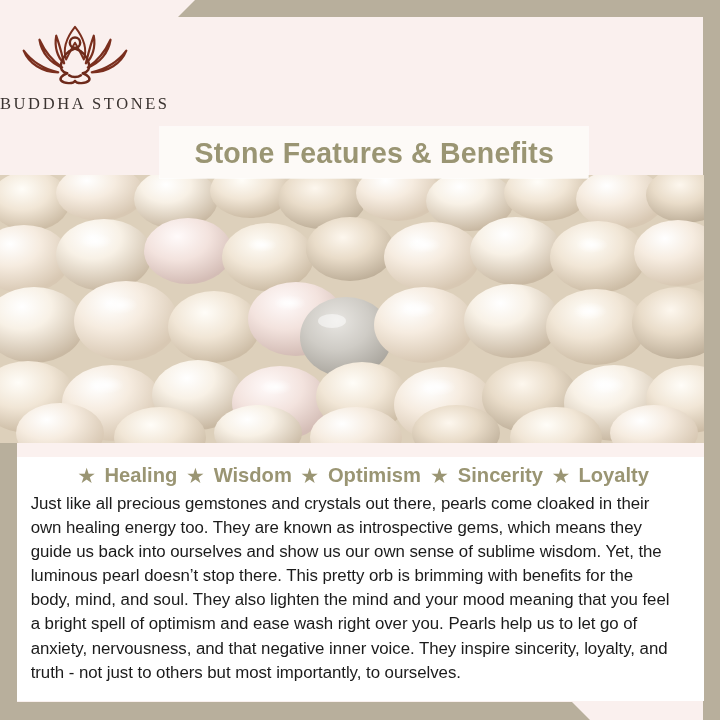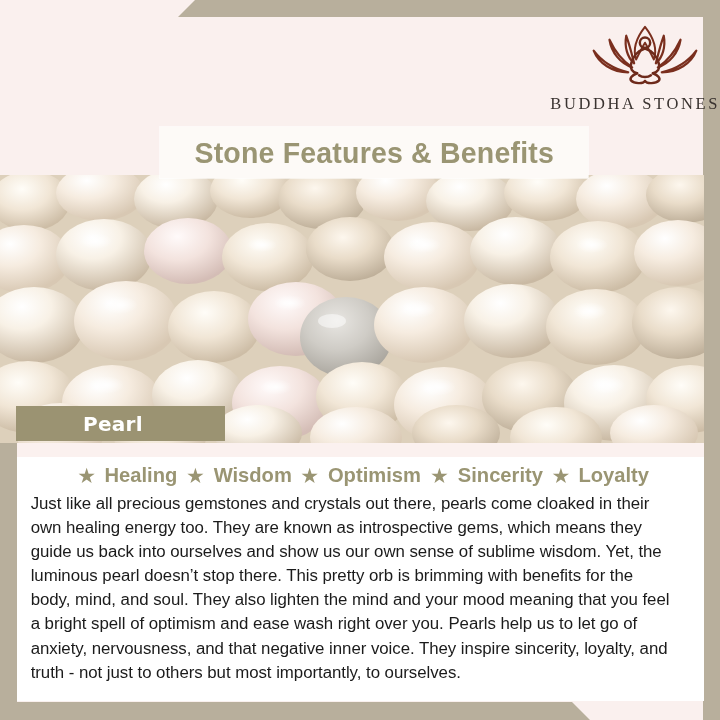--- a/index.html
+++ b/index.html
@@ -50,21 +50,21 @@
   }
 
   
   .logo-wrap {
     position: absolute;
     left: 0; top: 18px;
     width: 720px;
     height: 104px;
     display: flex;
     flex-direction: column;
-    align-items: flex-end;
+    align-items: flex-start;
     justify-content: flex-start;
     z-index: 4;
   }
   .logo-mark {
     width: 150px;
     height: 74px;
     display: block;
   }
   .logo-text {
     margin-top: 2px;
@@ -347,23 +347,20 @@
         <ellipse cx="590" cy="136" rx="17" ry="9" fill="url(#spec)"></ellipse>
         <ellipse cx="106" cy="210" rx="18" ry="9" fill="url(#spec)"></ellipse>
         <ellipse cx="276" cy="212" rx="16" ry="8" fill="url(#spec)"></ellipse>
         <ellipse cx="438" cy="212" rx="18" ry="9" fill="url(#spec)"></ellipse>
         <ellipse cx="608" cy="210" rx="17" ry="9" fill="url(#spec)"></ellipse>
         <ellipse cx="332" cy="146" rx="14" ry="7" fill="#ffffff" opacity="0.5"></ellipse>
       </g>
     </svg>
   </div>
 
-  <div class="stone-label-bar">
-    <span class="stone-label-text">Pearl</span>
-  </div>
 
   <div class="content-card">
     <div class="card-topstrip"></div>
     <div class="benefits-row">
       <span class="benefit-item">
         <span class="star">★</span>
         <span class="benefit-label">Healing</span>
       </span>
       <span class="benefit-item">
         <span class="star">★</span>

